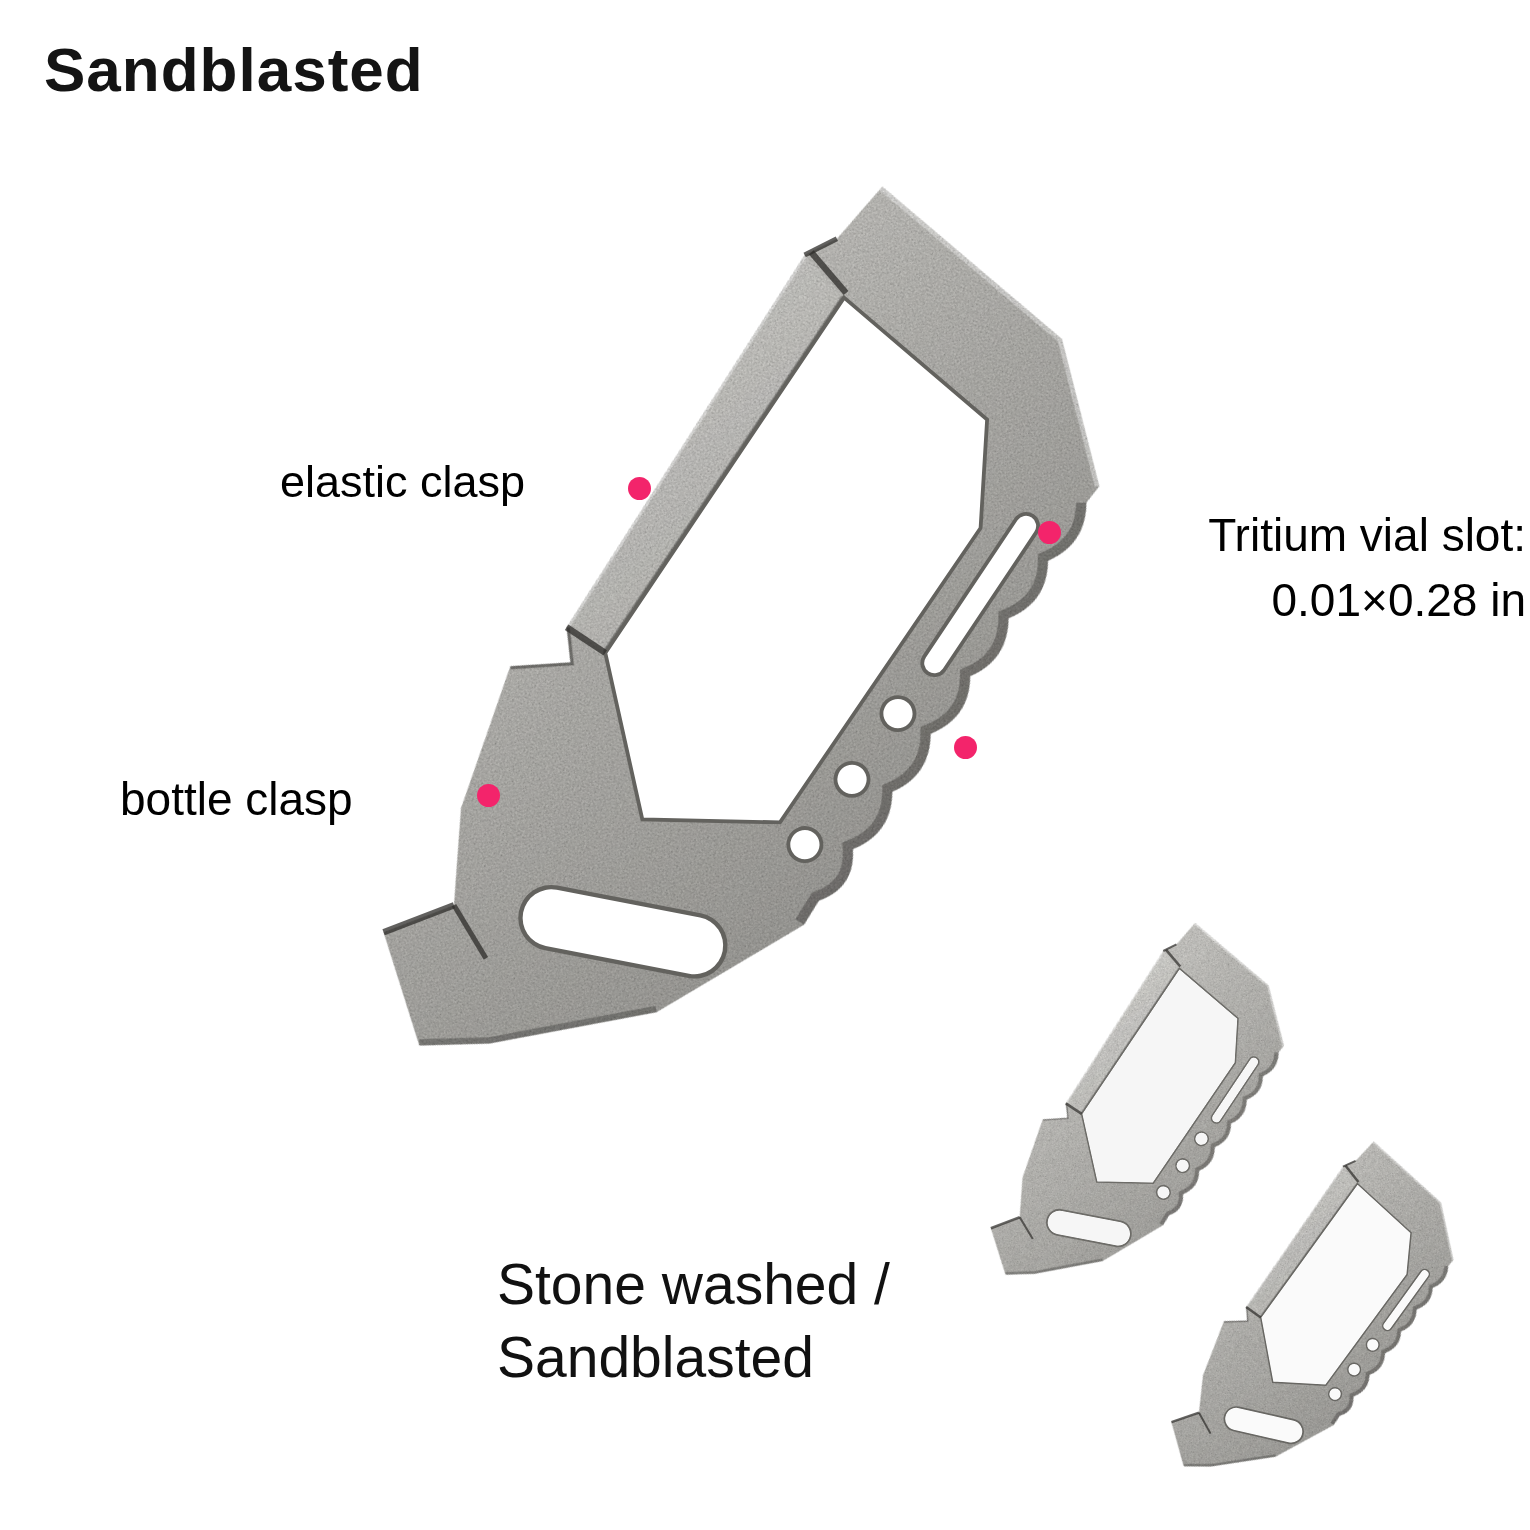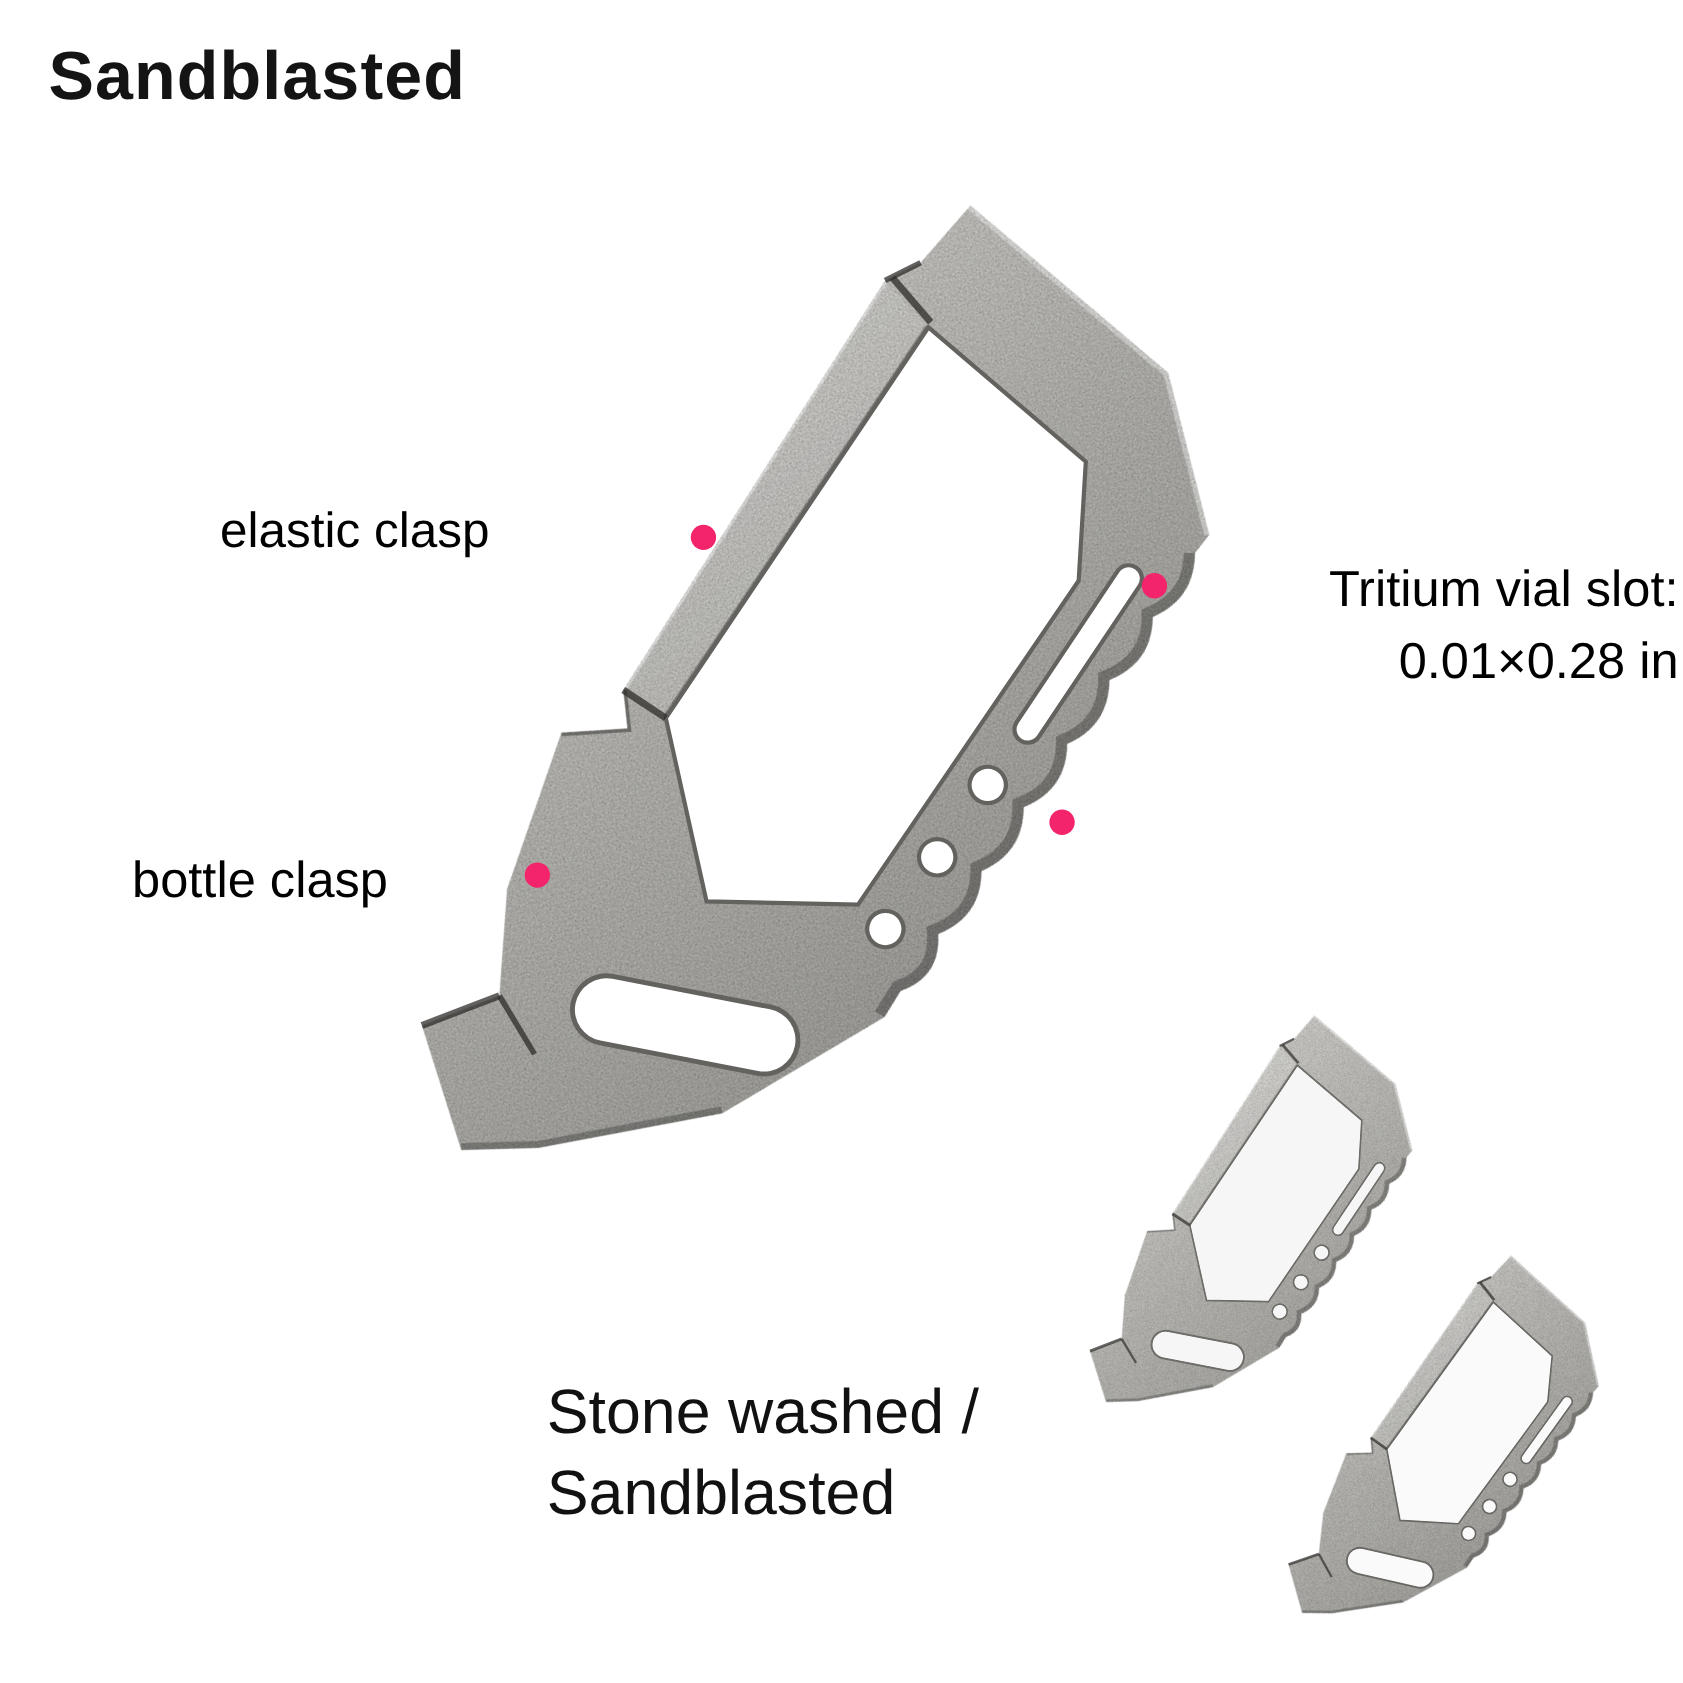--- a/index.html
+++ b/index.html
@@ -10,21 +10,21 @@
     overflow:hidden;
     font-family:"Liberation Sans", sans-serif;
     color:#000;
   }
   .brand{
     position:absolute;left:44px;top:34px;
     font-size:62px;font-weight:800;letter-spacing:1px;color:#141414;
   }
   .art{position:absolute;left:0;top:0;width:1530px;height:1530px;}
   .label{position:absolute;font-size:45px;line-height:1.35;color:#000;}
-  .label.right-align{text-align:left;}
+  .label.right-align{text-align:center;}
   .label.center-align{text-align:right;}
   .lbl-elastic{left:200px;top:452px;width:405px;}
   .lbl-tritium{left:1140px;top:503px;width:386px;font-size:46px;line-height:1.42;}
   .lbl-bottle{left:120px;top:768px;width:400px;font-size:46px;}
   .lbl-alloy{left:1032px;top:740px;width:360px;line-height:1.55;}
   .caption{
     position:absolute;left:497px;top:1248px;width:620px;
     font-size:57px;line-height:1.28;font-weight:500;color:#111;
   }
   .dot{

